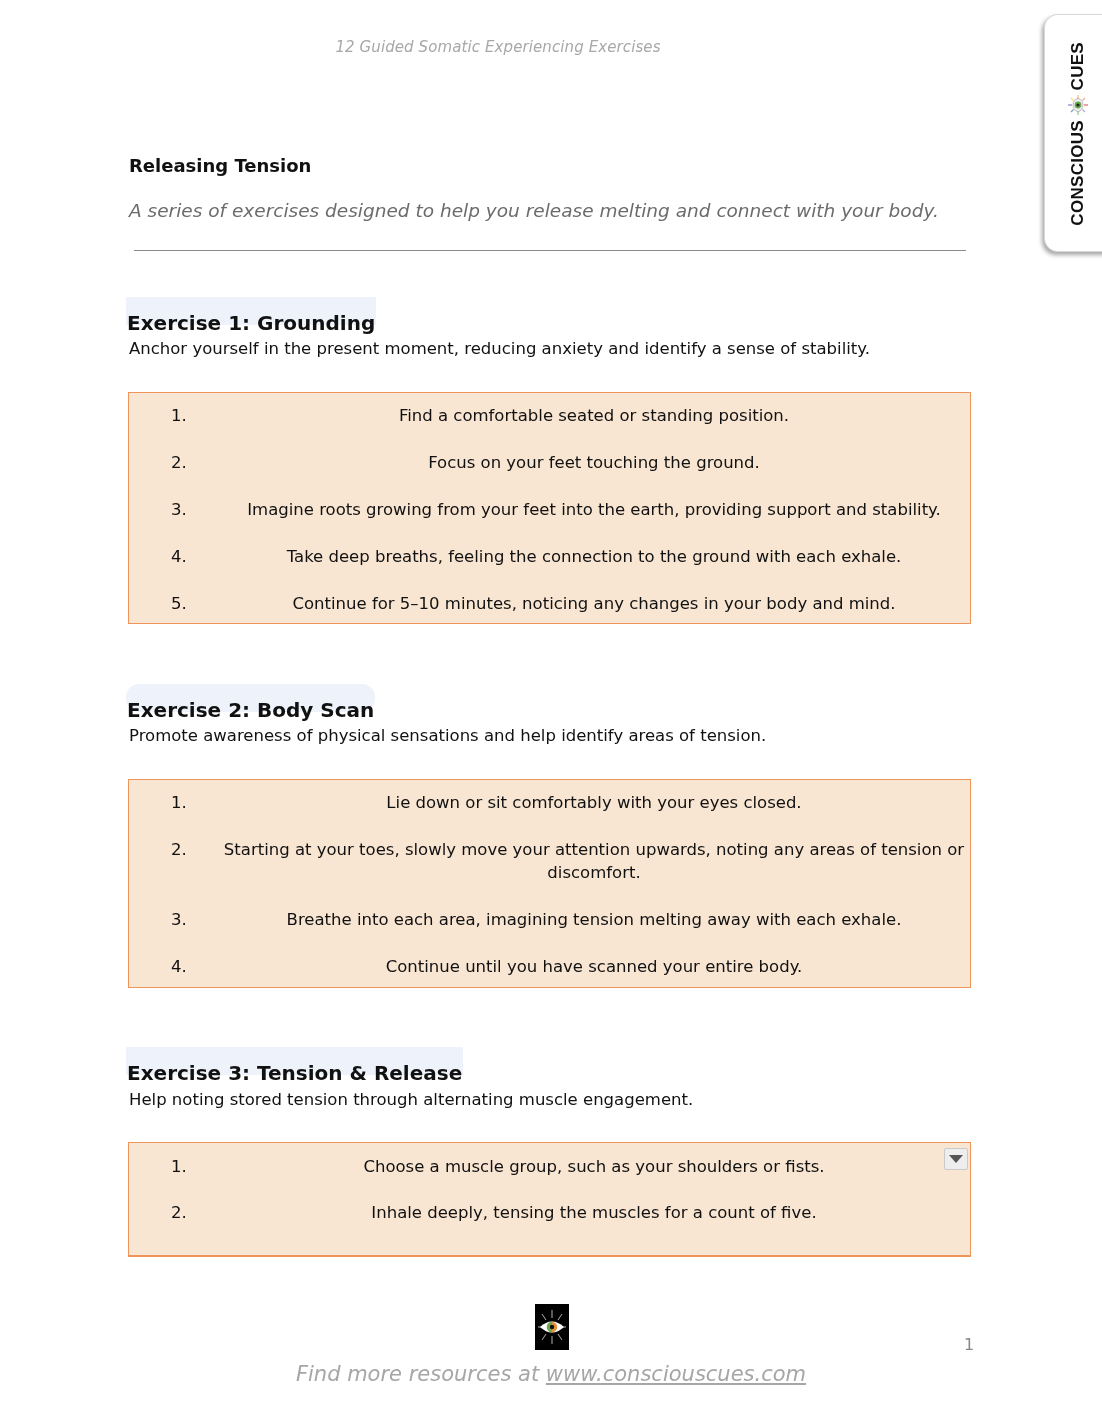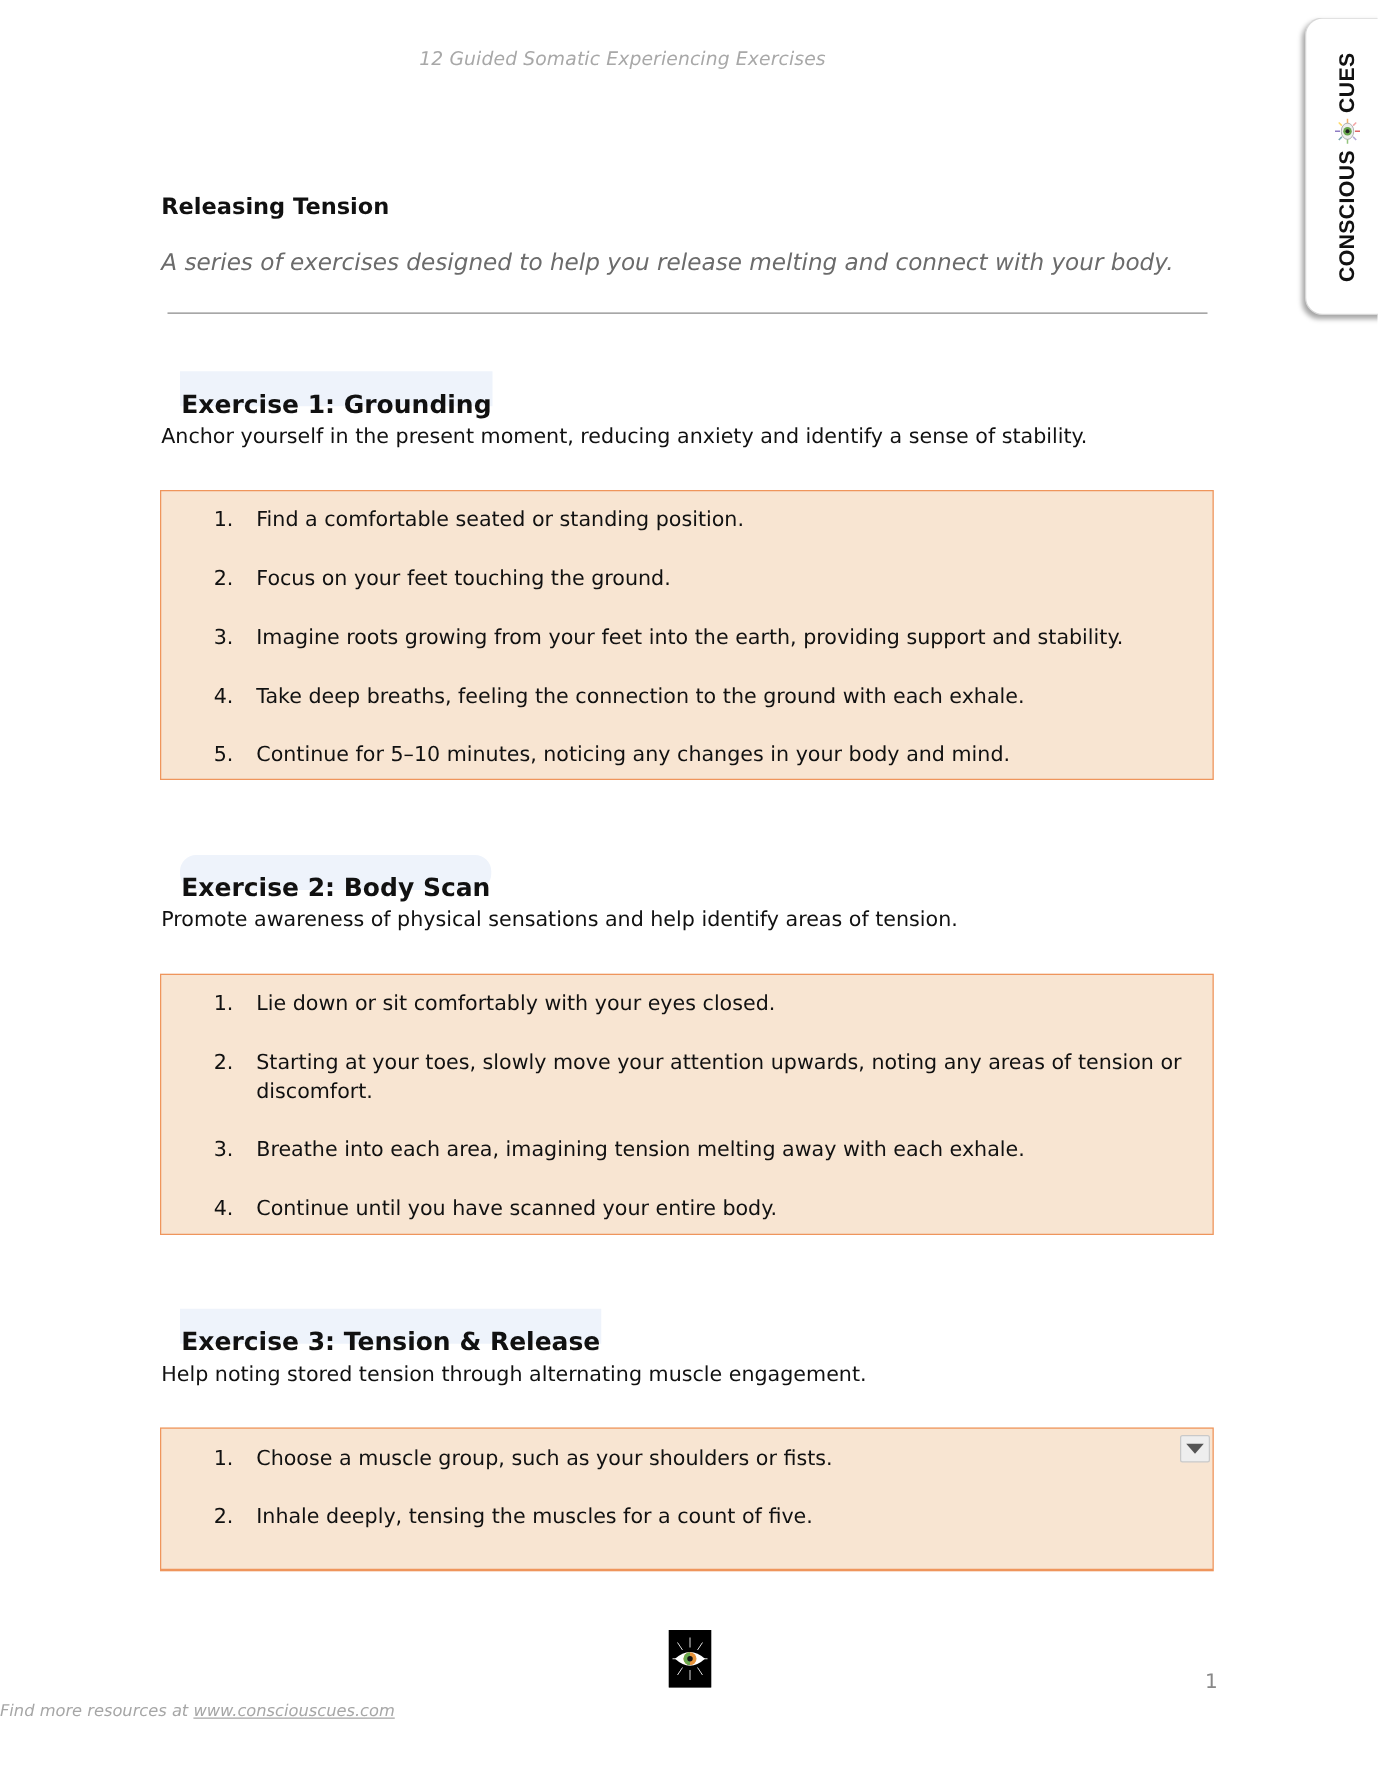--- a/index.html
+++ b/index.html
@@ -34,55 +34,55 @@
     }
     .page-subtitle {
       position: absolute; top: 200px; left: 129px;
       font-size: 18.5px; font-style: italic; color: #6b6b6b;
     }
     .divider {
       position: absolute; top: 250px; left: 134px; width: 832px; height: 1px; background: #8a8a8a;
     }
 
     .ex-heading {
-      position: absolute; left: 144px; height: 28px;
+      position: absolute; left: 126px; height: 28px;
       font-size: 20px; font-weight: 700; color: #111;
       background: #eef3fb; padding: 12px 1px; line-height: 28px;
     }
     .ex-desc {
       position: absolute; left: 129px; font-size: 16.5px; color: #111;
     }
     .steps-box {
       position: absolute; left: 128px; width: 843px;
       background: #f8e5d2; border: 1px solid #ef955c;
     }
     .steps-box.open { border-bottom: 2px solid #ef955c; }
     .step {
       position: absolute; left: 0; width: 100%;
       font-size: 16.5px; color: #111; line-height: 23px;
     }
     .step .num { position: absolute; left: 42px; width: 24px; }
-    .step .txt { position: absolute; left: 76px; width: 750px; }
+    .step .txt { position: absolute; left: 90px; width: 750px; text-align: center; }
 
     .dropdown-btn {
       position: absolute; top: 1148px; left: 944px; width: 24px; height: 22px;
       background: #eeeeee; border: 1px solid #c9c9c9; border-radius: 2px;
       display: flex; align-items: center; justify-content: center; cursor: pointer;
     }
     .dropdown-btn .tri {
       width: 0; height: 0; border-left: 7px solid transparent; border-right: 7px solid transparent;
       border-top: 8px solid #555;
     }
 
     .footer-logo {
       position: absolute; top: 1304px; left: 535px; width: 34px; height: 46px; background: #000;
     }
     .footer-text {
-      position: absolute; top: 1362px; left: 0; width: 1102px; 
-      font-size: 13px; font-style: italic; color: #a6a6a6;
+      position: absolute; top: 1362px; left: 0; width: 1102px; text-align: center;
+      font-size: 21px; font-style: italic; color: #a6a6a6;
     }
     .footer-text a { color: #a6a6a6; text-decoration: underline; }
     .page-number {
       position: absolute; top: 1335px; left: 964px; font-size: 16px; color: #888;
     }
   </style>
 </head>
 <body>
 
 <div class="running-header">12 Guided Somatic Experiencing Exercises</div>

